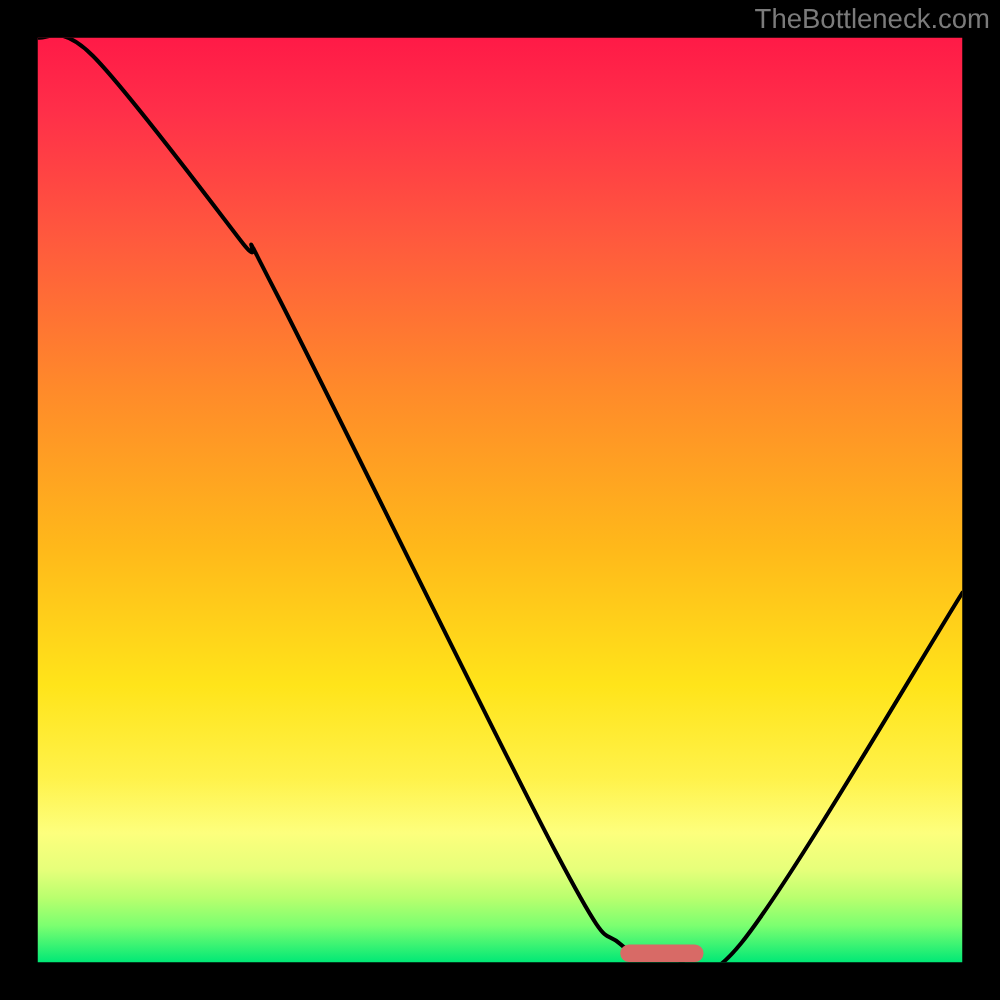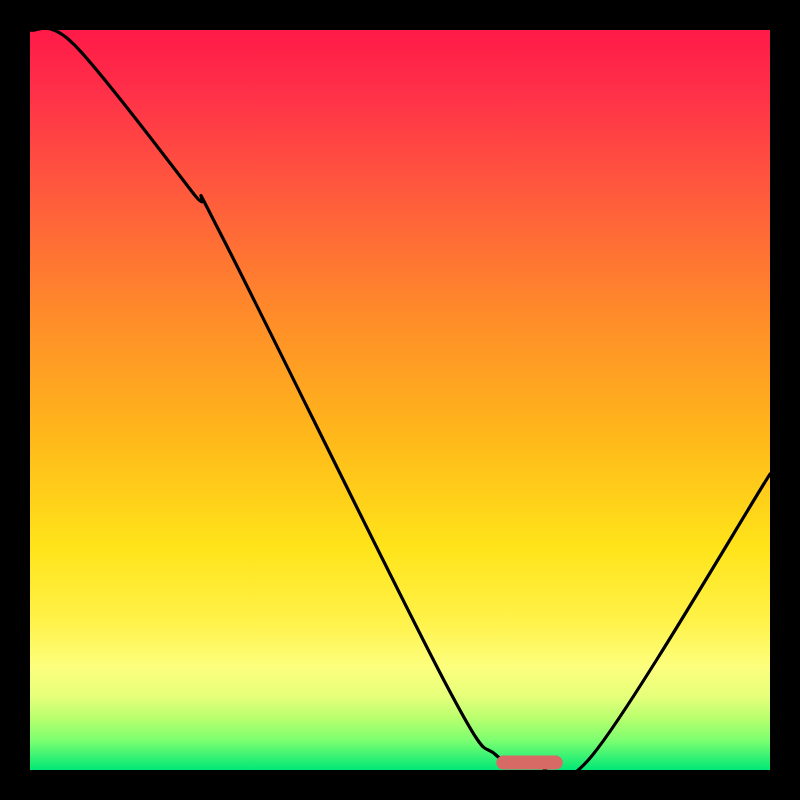--- a/index.html
+++ b/index.html
@@ -56,20 +56,21 @@
     left: 0; top: 0;
     width: 740px;
     height: 740px;
   }
 </style>
 </head>
 <body>
 
 <div class="stage">
 
+  <div class="watermark">TheBottleneck.com</div>
 
   <div class="plot-area">
     <div class="gradient"></div>
 
     <svg class="curve" viewBox="0 0 740 740" preserveAspectRatio="none">
       <path d="M 0 0 C 7.3999999999999995 2.466666666666678, 17.266666666666662 -12.333333333333258, 44.4 14.800000000000068 C 71.53333333333333 41.933333333333394, 138.13333333333335 130.7333333333333, 162.8 162.79999999999995 C 187.46666666666667 194.86666666666662, 150.46666666666667 125.80000000000003, 192.4 207.20000000000005 C 234.33333333333334 288.6000000000001, 368.7666666666667 564.8666666666667, 414.40000000000003 651.2 C 460.03333333333336 737.5333333333334, 451.4 711.6333333333334, 466.2 725.2 C 481 738.7666666666667, 487.16666666666674 732.6, 503.20000000000005 732.6 C 519.2333333333333 732.6, 522.9333333333333 773.3000000000001, 562.4 725.2 C 601.8666666666667 677.1, 710.4 490.8666666666667, 740 444" id="curve-path" fill="none" stroke="#000" stroke-width="3.2" stroke-linecap="round" stroke-linejoin="round"></path>
       <rect id="opt-marker" x="466.2" y="725.6" width="66.59999999999997" height="14" rx="7" ry="7" fill="#d86a66"></rect>
     </svg>
   </div>
 </div>

